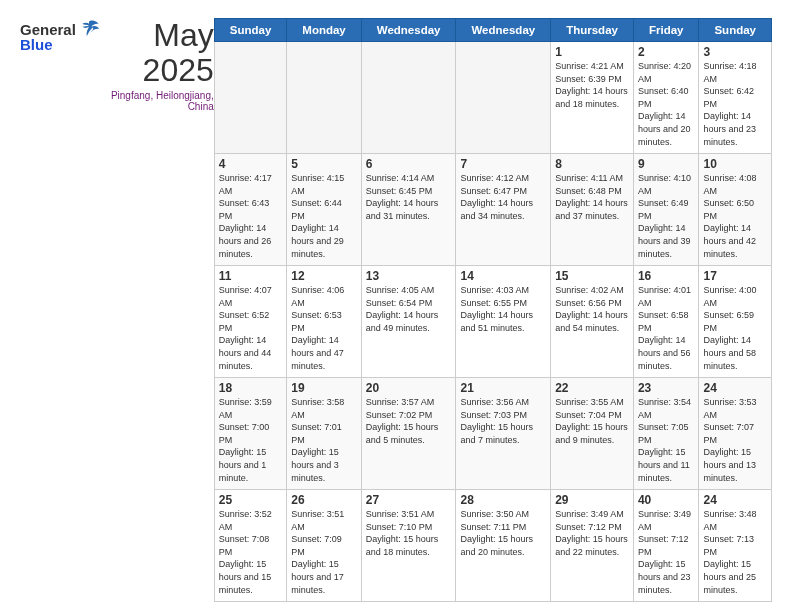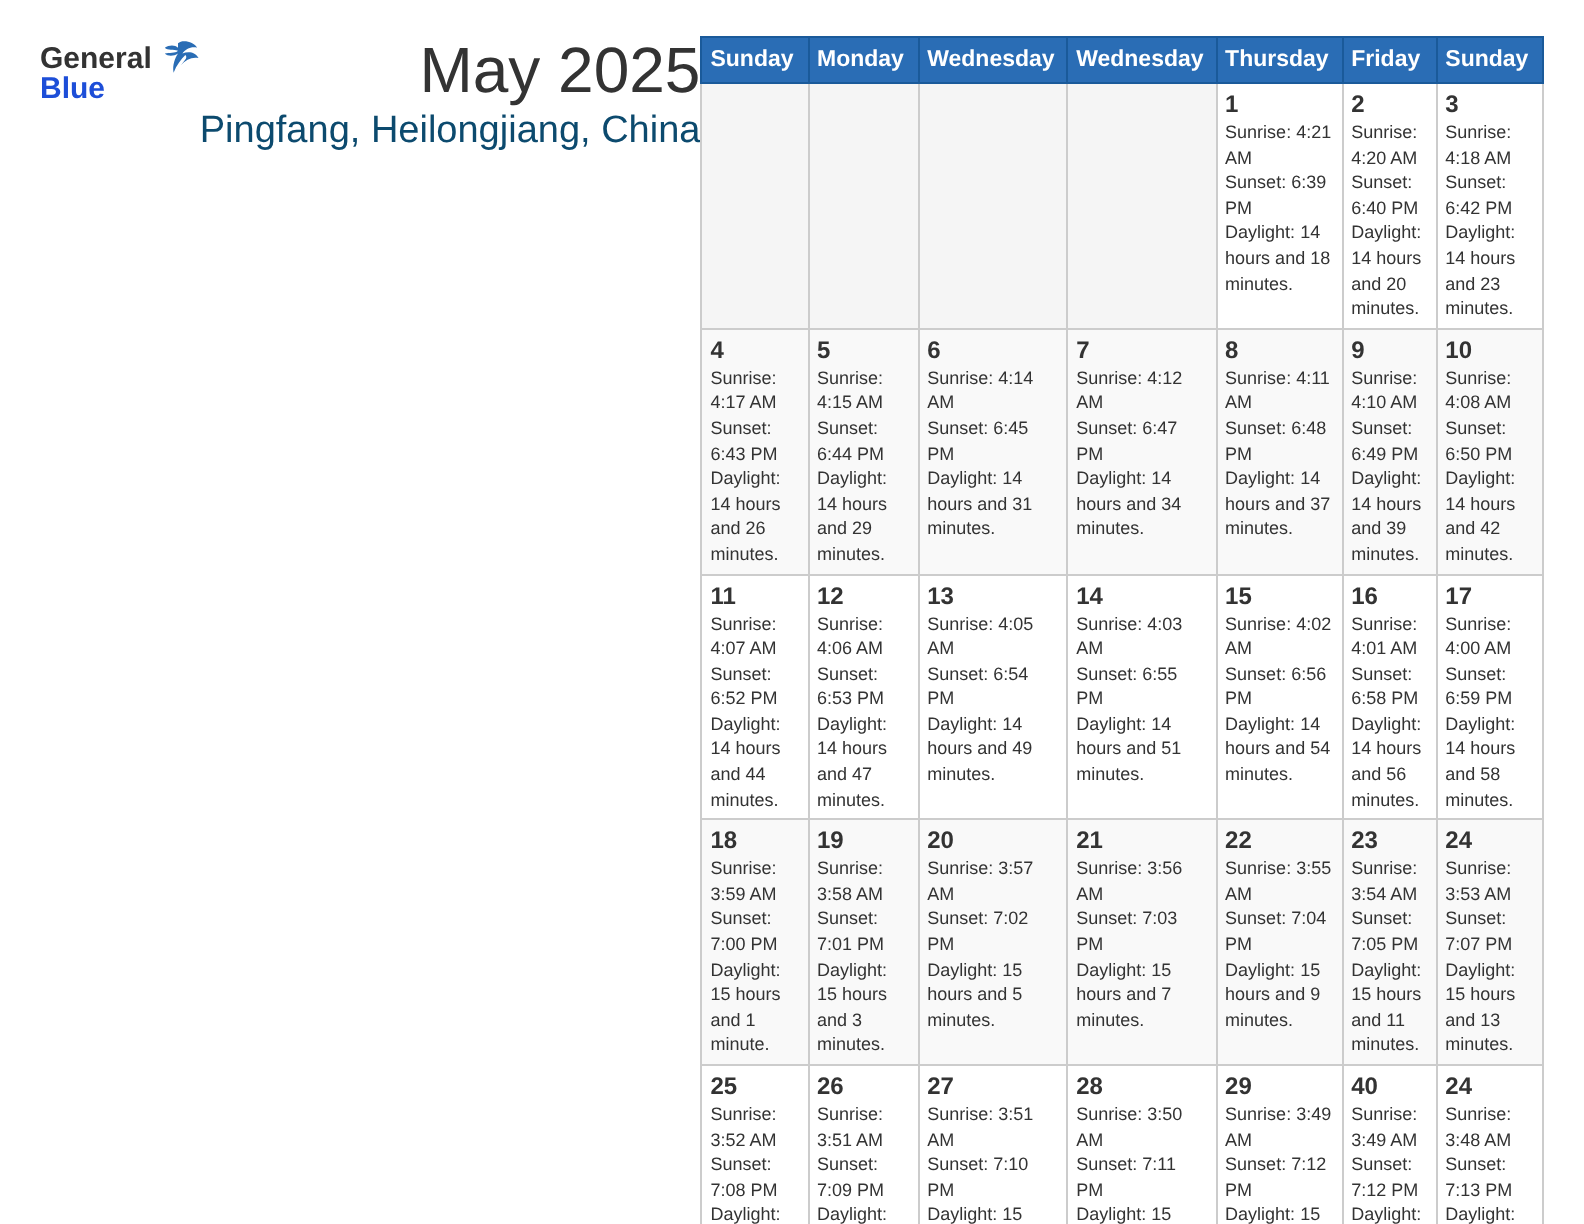--- a/index.html
+++ b/index.html
@@ -46,35 +46,35 @@
     .title-block {
       text-align: right;
     }
     .month-title {
       font-size: 32px;
       font-weight: normal;
       color: #333;
       line-height: 1.1;
     }
     .location-title {
-      font-size: 19px;
-      color: #0c4a6e;
+      font-size: 10px;
+      color: #701a75;
       margin-top: 2px;
     }
     .calendar {
       width: 100%;
       border-collapse: collapse;
       flex: 1;
     }
     .calendar th {
       background: #2a6db5;
       color: #fff;
       font-size: 11.5px;
       font-weight: bold;
-      padding: 5px 4px;
+      padding: 5px 15px;
       text-align: left;
       border: 1px solid #1a5a9a;
     }
     .calendar td {
       border: 1px solid #ccc;
       vertical-align: top;
       padding: 3px 4px;
       font-size: 9px;
       color: #333;
       width: 113px;

